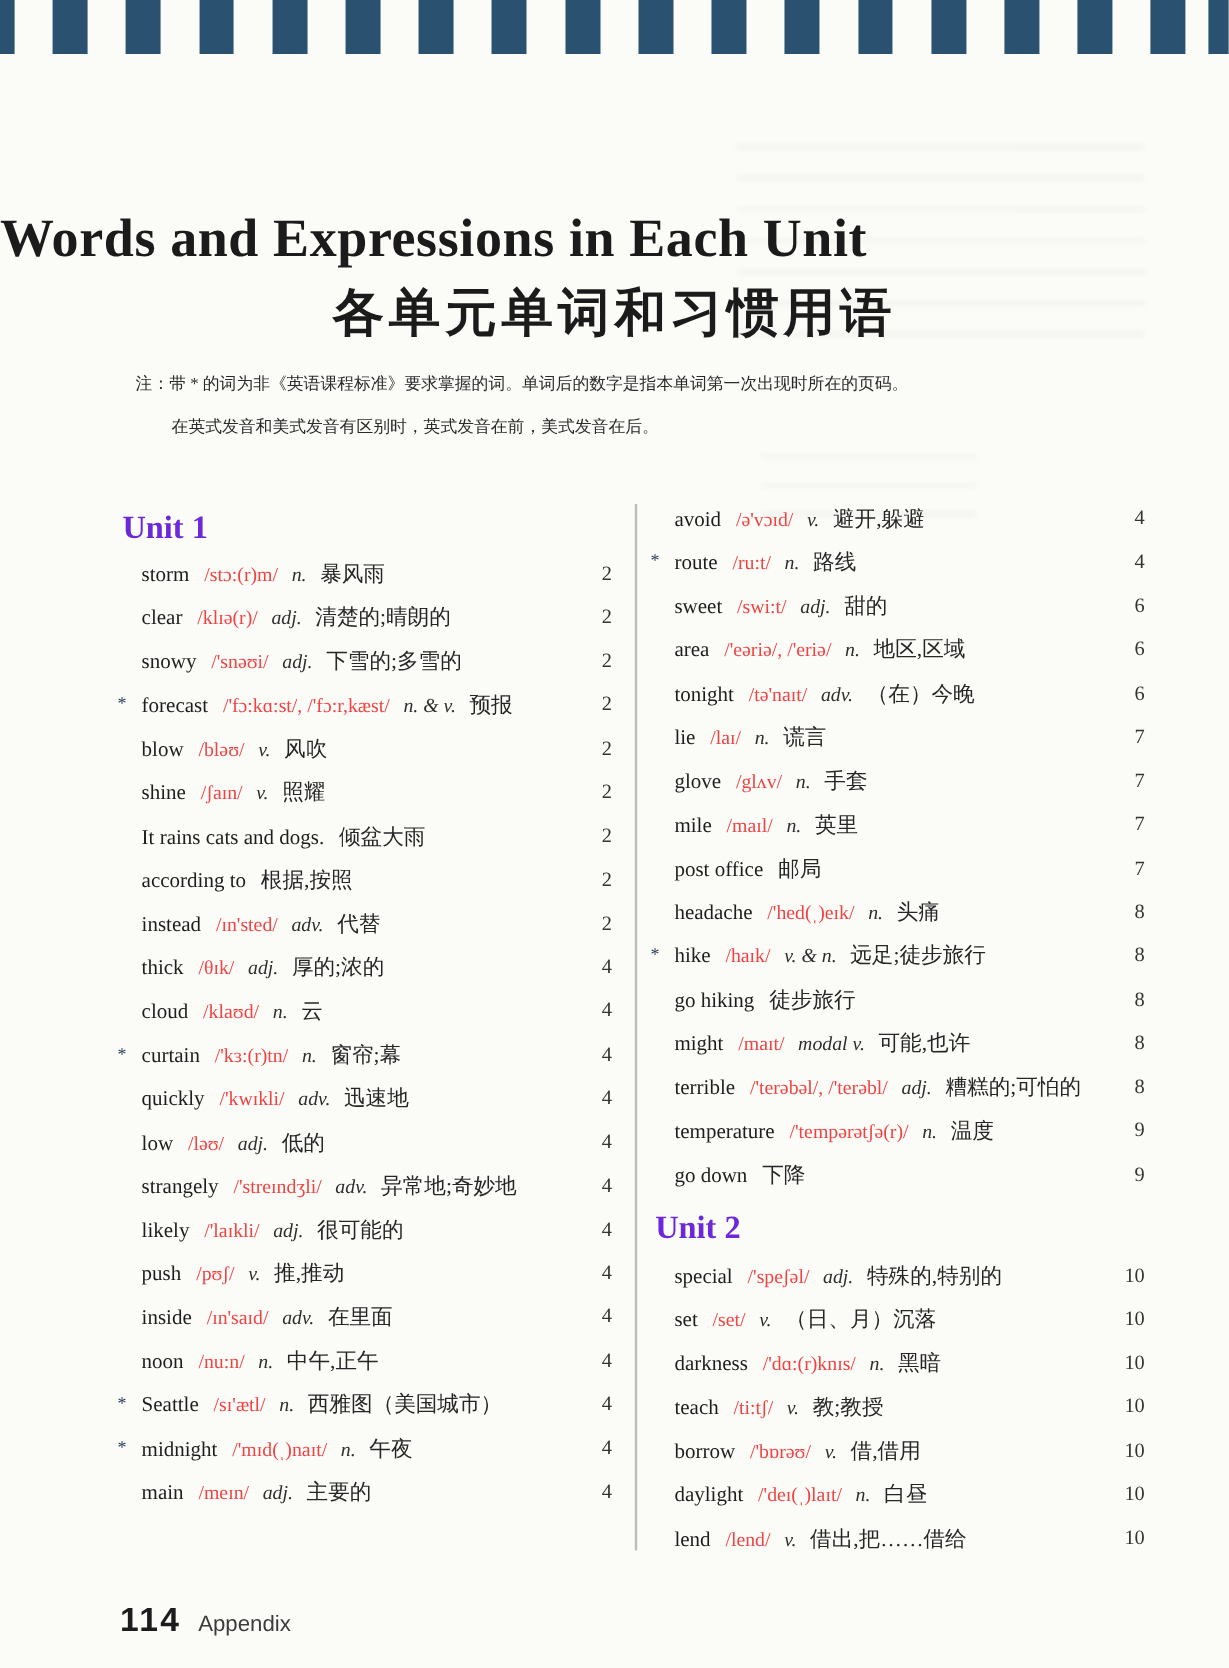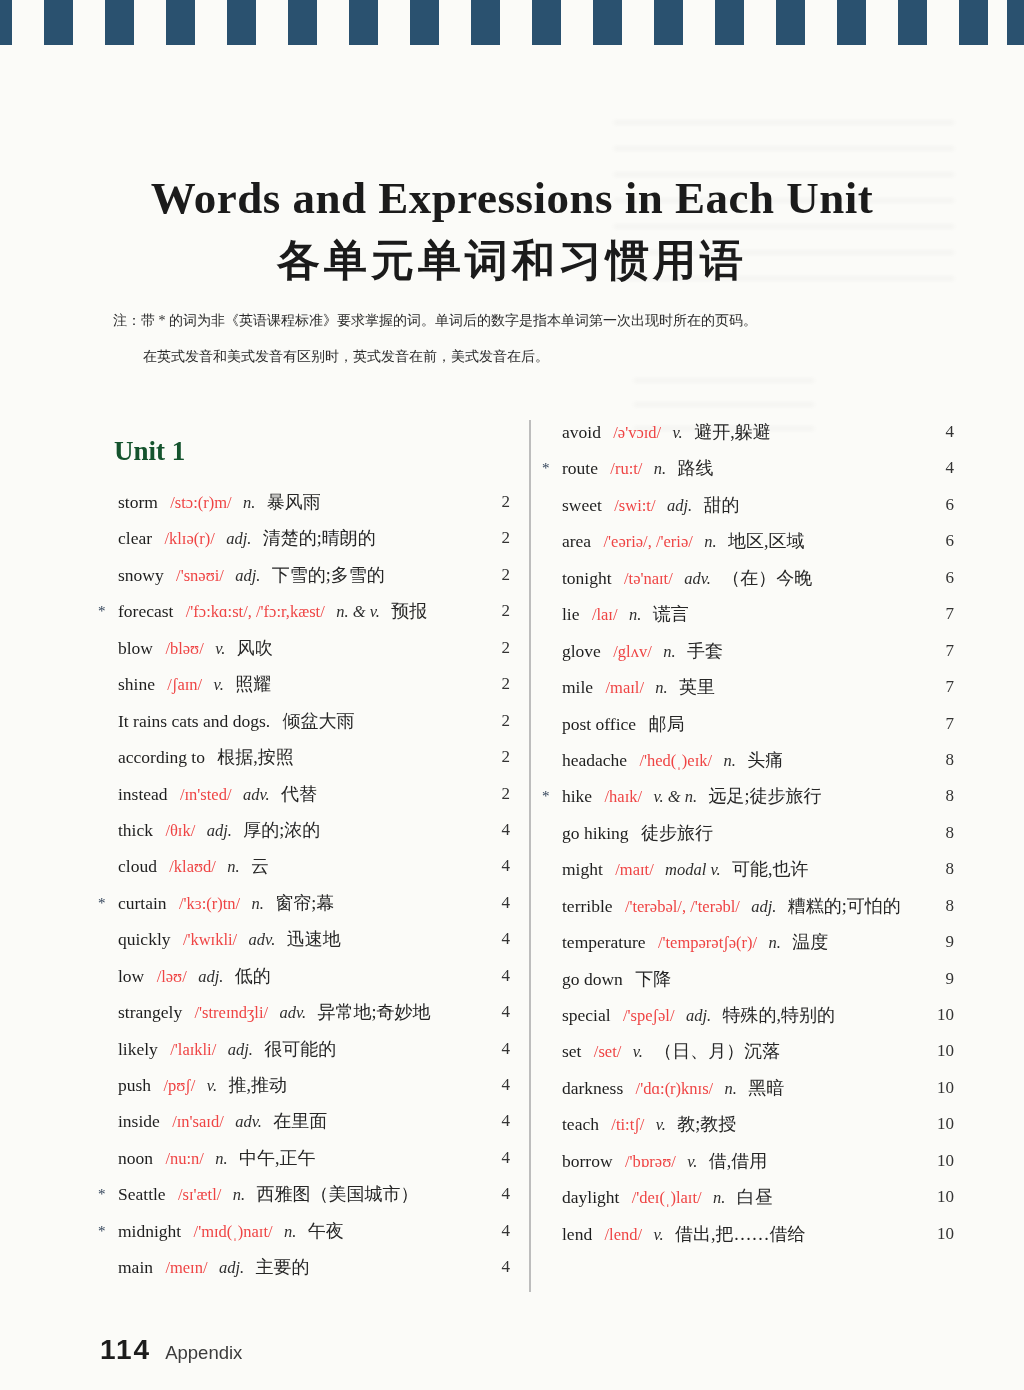--- a/index.html
+++ b/index.html
@@ -16,21 +16,21 @@
   }
   
   .ghost{position:absolute;opacity:.07;filter:blur(2px);pointer-events:none;}
   .ghost-a{right:70px;top:100px;width:340px;height:180px;
     background:repeating-linear-gradient(0deg,#6a6a6a 0 3px,transparent 3px 26px);}
   .ghost-b{right:210px;top:370px;width:180px;height:60px;
     background:repeating-linear-gradient(0deg,#6a6a6a 0 3px,transparent 3px 24px);}
 
   .title-en{
     position:absolute;top:172px;left:0;width:1024px;margin:0;
-    text-align:center;font-size:45px;font-weight:700;color:#1b1b1b;
+    text-align:left;font-size:45px;font-weight:700;color:#1b1b1b;
     font-family:"Liberation Serif","DejaVu Serif",serif;letter-spacing:.5px;
   }
   .title-zh{
     position:absolute;top:232px;left:0;width:1024px;margin:0;
     text-align:center;font-size:43px;font-weight:700;color:#1b1b1b;
     font-family:"Liberation Sans","DejaVu Sans",sans-serif;letter-spacing:4px;
   }
   .note{
     position:absolute;top:303px;left:113px;width:840px;
     font-size:14px;line-height:36px;color:#2a2a2a;
@@ -40,22 +40,22 @@
   .divider{
     position:absolute;left:529px;top:420px;width:2px;height:872px;
     background:#bdbdbd;
   }
 
   .col{position:absolute;width:414px;}
   .left-col{left:98px;top:418px;}
   .right-col{left:542px;top:414px;}
 
   .unit-heading{
-    margin:16px;height:34px;line-height:34px;
-    font-size:27px;font-weight:700;color:#14532d;
+    margin:4px;height:34px;line-height:34px;
+    font-size:27px;font-weight:700;color:#6d28d9;
     font-family:"Liberation Serif","DejaVu Serif",serif;
   }
   .unit-heading.unit2{margin-top:6px;height:38px;line-height:40px;}
 
   .row{
     position:relative;height:36.45px;line-height:36.45px;
     padding-left:20px;white-space:nowrap;font-size:17.5px;color:#242424;
   }
   .row .star{
     position:absolute;left:0;top:0;font-size:15px;color:#2c3e55;
@@ -400,20 +400,21 @@
   </div>
       <div class="row">
     
     <span class="word">go down</span>
     
     
     <span class="zh">下降</span>
     <span class="page">9</span>
   </div>
     </div>
+  <h2 class="unit-heading unit2">Unit 2</h2>
   <div id="right-rows-2">
       <div class="row">
     
     <span class="word">special</span>
     <span class="phon">/'speʃəl/</span>
     <span class="pos">adj.</span>
     <span class="zh">特殊的,特别的</span>
     <span class="page">10</span>
   </div>
       <div class="row">

